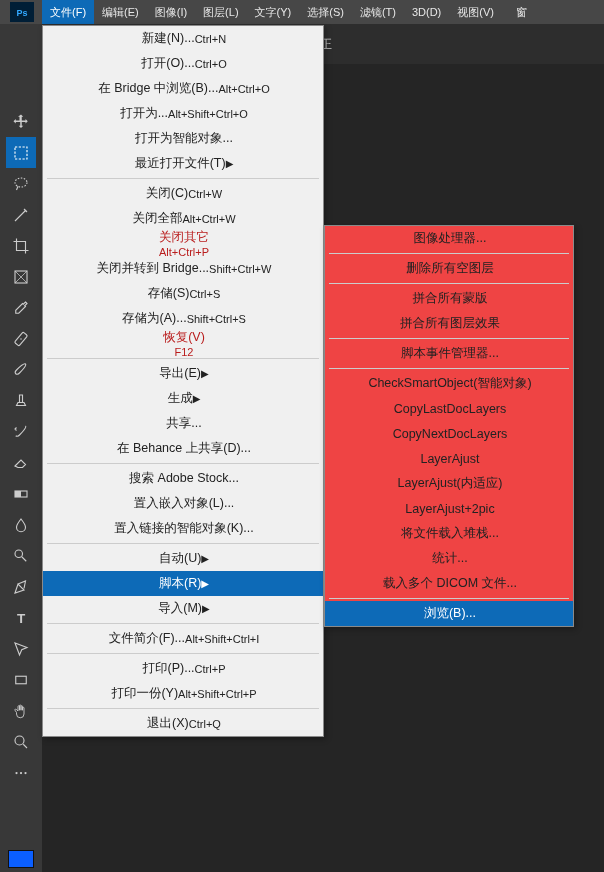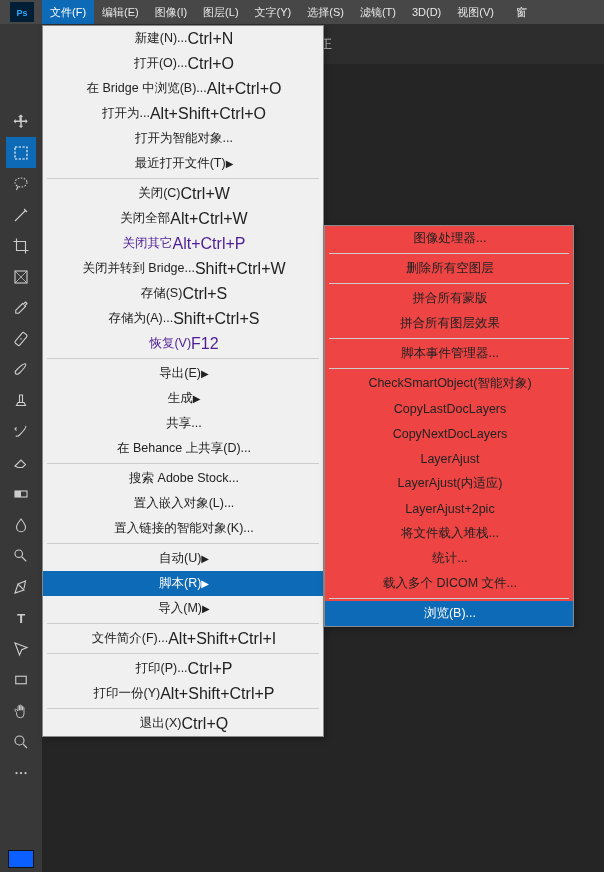--- a/index.html
+++ b/index.html
@@ -21,25 +21,25 @@
 .style-label { margin-left: 24px; }
 
 .tools-col { position: absolute; left: 0; top: 24px; width: 42px; bottom: 0; background: #383838; display: flex; flex-direction: column; align-items: center; padding-top: 82px; gap: 0; }
 .tool-btn { width: 30px; height: 31px; display: flex; align-items: center; justify-content: center; color: #ccc; cursor: default; }
 .tool-btn.selected { background: #0d6ab7; color: #fff; }
 .tool-btn svg { width: 18px; height: 18px; }
 .color-swatch { position: absolute; left: 8px; bottom: 4px; width: 26px; height: 18px; background: #0b5fff; border: 1px solid #111; }
 
 .dropdown { position: absolute; left: 42px; top: 25px; width: 282px; background: #f0f0f0; border: 1px solid #8a8a8a; box-shadow: 2px 2px 6px rgba(0,0,0,0.3); }
 .menu-item { display: flex; justify-content: center; align-items: center; padding: 4px 20px 4px 22px; font-size: 12.5px; color: #222; height: 25px; cursor: default; position: relative; }
-.menu-item.disabled { color: #4c1d95; }
+.menu-item.disabled { color: #b91c1c; flex-direction: column; }
 .menu-item.highlighted { background: #0d6ab7; color: #fff; }
 .menu-item .arrow { font-size: 10px; color: inherit; }
 .menu-sep { height: 1px; background: #ccc; margin: 2px 4px; }
-.shortcut { font-size: 16px; }
+.shortcut { font-size: 11px; }
 
 .submenu { position: absolute; left: 324px; top: 225px; width: 250px; background: #ef4444; border: 1px solid #8a8a8a; box-shadow: 2px 2px 6px rgba(0,0,0,0.3); }
 
 .canvas-area { position: absolute; left: 42px; top: 64px; right: 0; bottom: 0; background: #252525; }
 </style>
 </head>
 <body>
 
 <div class="ps-logo">
   <svg viewBox="0 0 24 24">

